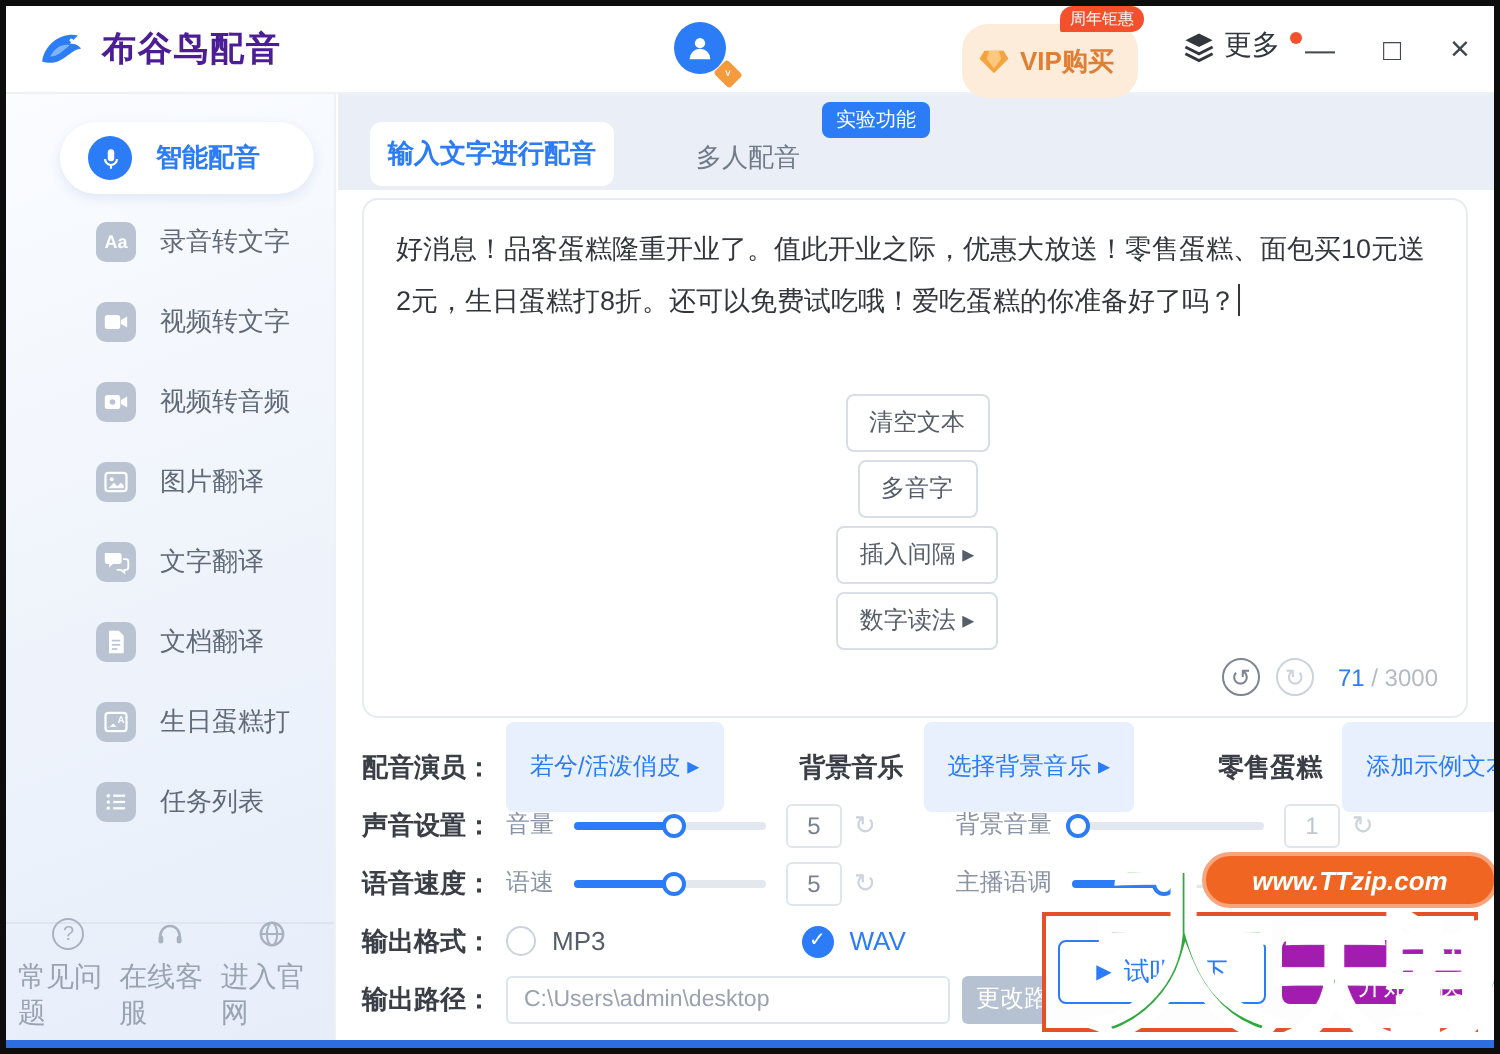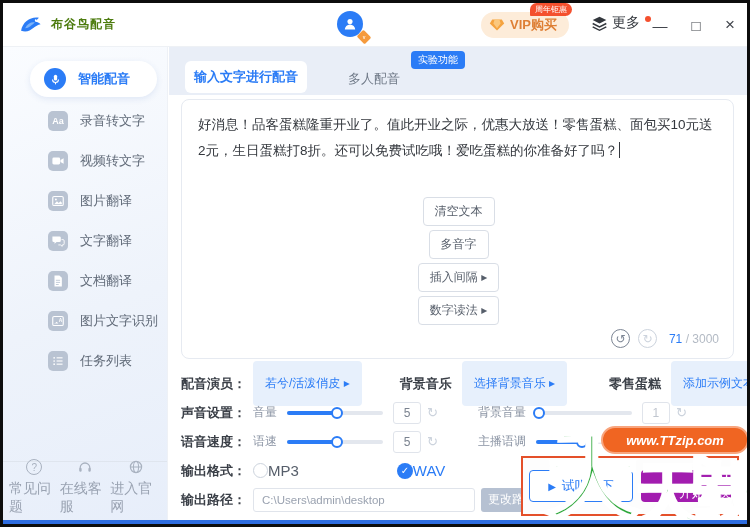--- a/index.html
+++ b/index.html
@@ -4,26 +4,26 @@
 <style>
   * { margin:0; padding:0; box-sizing:border-box; }
   html,body { width:750px; height:527px; overflow:hidden; }
   body { font-family:"Liberation Sans","DejaVu Sans",sans-serif; }
   .window { position:relative; width:750px; height:527px; border:3px solid #0d0d0d; background:#fff; overflow:hidden; }
 
   
   .header { position:absolute; top:0; left:0; right:0; height:44px; background:#fff; border-bottom:1px solid #eef1f5; display:flex; align-items:center; z-index:5; }
   .logo-wrap { display:flex; align-items:center; gap:8px; padding-left:14px; }
   .logo-svg { width:26px; height:26px; }
-  .app-title { font-size:12px; font-weight:bold; color:#4d7c0f; letter-spacing:1px; }
+  .app-title { font-size:17px; font-weight:bold; color:#4c1d95; letter-spacing:1px; }
   .avatar-wrap { position:absolute; left:334px; top:8px; width:30px; height:30px; }
   .avatar-circle { width:26px; height:26px; border-radius:50%; background:#2b7cf6; display:flex; align-items:center; justify-content:center; }
   .avatar-badge { position:absolute; right:-4px; bottom:-2px; width:14px; height:12px; background:#f59a3d; border-radius:2px; transform:rotate(45deg) scale(.8); }
   .avatar-badge span { position:absolute; inset:0; display:flex; align-items:center; justify-content:center; transform:rotate(-45deg); font-size:5px; color:#fff; font-weight:bold; }
-  .vip-pill { position:absolute; left:478px; top:9px; height:26px; background:#fdecd9; border-radius:13px; display:flex; align-items:center; gap:5px; padding:0 12px 0 8px; cursor:pointer; }
+  .vip-pill { position:absolute; left:478px; top:9px; height:37px; background:#fdecd9; border-radius:13px; display:flex; align-items:center; gap:5px; padding:0 12px 0 8px; cursor:pointer; }
   .vip-pill .vip-text { color:#de7f35; font-size:13px; font-weight:bold; }
   .vip-badge { position:absolute; left:527px; top:0px; background:#f4502e; color:#fff; font-size:8px; padding:1px 5px; border-radius:7px 7px 7px 1px; z-index:6; }
   .more-wrap { position:absolute; left:588px; top:11px; display:flex; align-items:center; gap:4px; cursor:pointer; }
   .more-label { font-size:14px; color:#33373d; }
   .red-dot { width:6px; height:6px; border-radius:50%; background:#f4502e; margin-left:1px; margin-top:-8px; }
   .win-btn { position:absolute; top:0; width:34px; height:44px; display:flex; align-items:center; justify-content:center; font-size:15px; color:#42464d; cursor:pointer; }
   .win-min { left:640px; } .win-max { left:676px; } .win-close { left:710px; font-size:17px; }
 
   
   .sidebar { position:absolute; left:0; top:44px; bottom:0; width:165px; background:linear-gradient(160deg,#fafcff 0%,#eef3fb 55%,#e7eefa 100%); border-right:1px solid #eef1f6; z-index:4;padding-left:15px; }
@@ -70,21 +70,21 @@
   .pill { background:#e7f0fc; color:#2b7cf6; font-size:12px; padding:14px 12px; border-radius:4px; cursor:pointer; white-space:nowrap; }
   .sublabel { font-size:12px; color:#8a93a3; white-space:nowrap; }
   .slider { position:relative; width:96px; height:4px; background:#e3e7ee; border-radius:2px; margin:0 10px; flex:0 0 auto; cursor:pointer; }
   .slider .fill { position:absolute; left:0; top:0; bottom:0; background:#2b7cf6; border-radius:2px; }
   .slider .knob { position:absolute; top:50%; width:12px; height:12px; background:#fff; border:2.5px solid #2b7cf6; border-radius:50%; transform:translate(-50%,-50%); }
   .numbox { width:28px; height:22px; border:1px solid #e0e4eb; border-radius:3px; text-align:center; font-size:12px; color:#7a828f; background:#fff; font-family:inherit; }
   .numbox.dim { color:#c0c6cf; }
   .reset { color:#ccd3dd; font-size:13px; margin-left:6px; cursor:pointer; }
   .radio { width:15px; height:15px; border:1.4px solid #ccd3dd; border-radius:50%; background:#fff; cursor:pointer; flex:0 0 auto; }
   .radio-checked { width:16px; height:16px; border-radius:50%; background:#2b7cf6; color:#fff; font-size:10px; display:flex; align-items:center; justify-content:center; cursor:pointer; flex:0 0 auto; }
-  .radio-label { font-size:15px; color:#565e6a; margin-left:0; }
+  .radio-label { font-size:13px; color:#565e6a; margin-left:8px; }
   .radio-label.sel { color:#2b7cf6; }
   .pathbox { width:222px; height:24px; border:1px solid #e0e4eb; border-radius:3px; font-size:11.5px; color:#9aa2b0; padding-left:8px; background:#fff; font-family:inherit; }
   .change-btn { margin-left:6px; width:62px; height:24px; background:#b6c1d2; color:#fff; font-size:12px; border:none; border-radius:3px; cursor:pointer; }
 
   .action-box { position:absolute; right:8px; bottom:8px; width:218px; height:60px; border:2px solid #e4502a; background:#fdfdfd; display:flex; align-items:center; justify-content:center; gap:8px; z-index:8; }
   .listen-btn { width:104px; height:32px; background:#fff; border:1px solid #2b7cf6; border-radius:4px; color:#2b7cf6; font-size:13px; display:flex; align-items:center; justify-content:center; gap:6px; cursor:pointer; }
   .listen-btn .play { font-size:10px; }
   .convert-btn { width:90px; height:32px; background:#a21caf; border:none; border-radius:4px; color:#fff; font-size:13px; display:flex; align-items:flex-end; justify-content:center; gap:5px; cursor:pointer;flex-direction:column; }
 
   
@@ -172,20 +172,30 @@
       <div class="side-item">
         <span class="gicon">
           <svg viewBox="0 0 20 20">
               <rect x="2" y="5" width="11" height="10" rx="2" fill="#fff"></rect>
               <path d="M13.5 8.5 L18 6 v8 l-4.5-2.5z" fill="#fff"></path>
             </svg>
         </span>
         <span class="label">视频转文字</span>
       </div>
 
+      <div class="side-item">
+        <span class="gicon">
+          <svg viewBox="0 0 20 20">
+              <rect x="2" y="5" width="11" height="10" rx="2" fill="#fff"></rect>
+              <path d="M13.5 8.5 L18 6 v8 l-4.5-2.5z" fill="#fff"></path>
+              <circle cx="7.5" cy="10" r="2" fill="#b9c3d2"></circle>
+            </svg>
+        </span>
+        <span class="label">视频转音频</span>
+      </div>
 
       <div class="side-item">
         <span class="gicon">
           <svg viewBox="0 0 20 20">
               <rect x="2.5" y="3.5" width="15" height="13" rx="2" fill="none" stroke="#fff" stroke-width="1.6"></rect>
               <circle cx="7" cy="8" r="1.4" fill="#fff"></circle>
               <path d="M4.5 14.5 L8.5 10.5 11 13 13.5 10.5 15.5 12.5 V14.5 Z" fill="#fff"></path>
             </svg>
         </span>
         <span class="label">图片翻译</span>
@@ -214,21 +224,21 @@
       </div>
 
       <div class="side-item">
         <span class="gicon">
           <svg viewBox="0 0 20 20">
               <rect x="2.5" y="3.5" width="15" height="13" rx="2" fill="none" stroke="#fff" stroke-width="1.6"></rect>
               <path d="M4.5 14.5 L8 11 10.5 13.5 H4.5 Z" fill="#fff"></path>
               <text x="11" y="11" font-size="7" fill="#fff" font-weight="bold">A</text>
             </svg>
         </span>
-        <span class="label">图片文字识别</span>
+        <span class="label">生日蛋糕打</span>
       </div>
 
       <div class="side-item">
         <span class="gicon">
           <svg viewBox="0 0 20 20">
               <circle cx="4.5" cy="5.5" r="1.2" fill="#fff"></circle>
               <circle cx="4.5" cy="10" r="1.2" fill="#fff"></circle>
               <circle cx="4.5" cy="14.5" r="1.2" fill="#fff"></circle>
               <line x1="8" y1="5.5" x2="16.5" y2="5.5" stroke="#fff" stroke-width="1.6"></line>
               <line x1="8" y1="10" x2="16.5" y2="10" stroke="#fff" stroke-width="1.6"></line>

